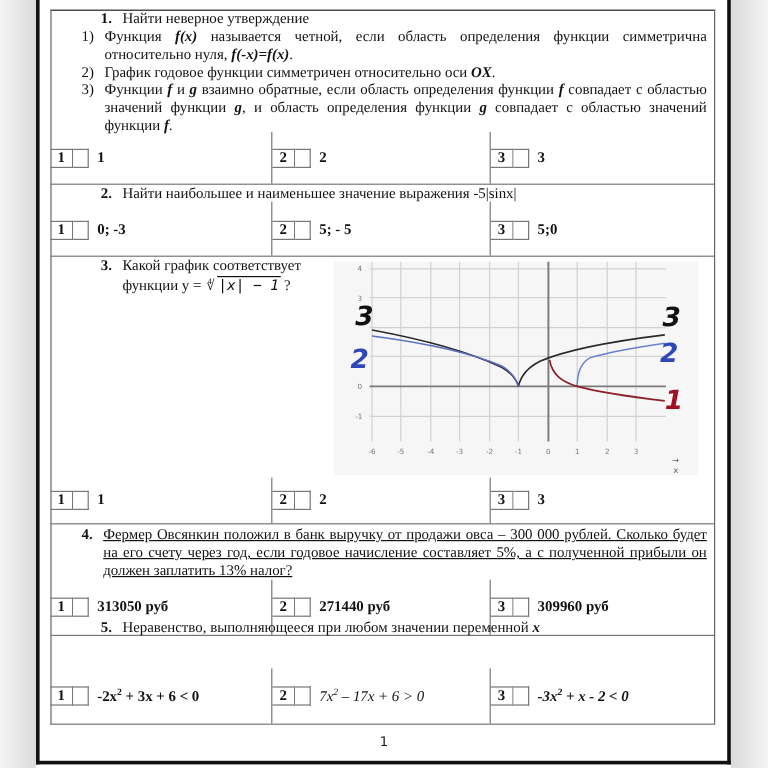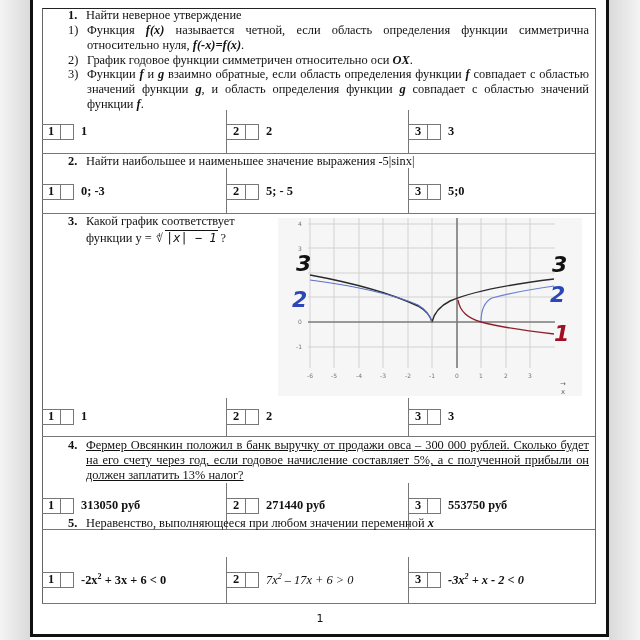--- a/index.html
+++ b/index.html
@@ -16,21 +16,21 @@
     border:3px solid #111; border-top:none; background:#fff;
   }
   .table-frame {
     position:absolute; left:42px; top:8px; width:552px; height:595px;
     border-left:1px solid #666; border-right:1px solid #666;
     border-top:1px solid #222;
   }
   .hline { position:absolute; left:42px; width:553px; height:1px; background:#777; }
   .vline { position:absolute; width:1px; background:#777; }
 
-  .q { position:absolute; font-size:12.4px; line-height:15.2px; }
+  .q { position:absolute; font-size:12.4px; line-height:15.2px;margin-left:16px; }
   .q .num { font-weight:bold; display:inline-block; width:18px; }
   .item { position:absolute; font-size:12.4px; line-height:15.2px; text-align:justify; }
   .item .lbl { position:absolute; left:-19px; }
   .it { font-style:italic;font-weight:bold; }
 
   .ans { position:absolute; height:17px; display:flex; align-items:center; }
   .ans .box-num {
     width:19px; height:16px; border-top:1px solid #777; border-bottom:1px solid #777; border-right:1px solid #777;
     font-weight:bold; font-size:12.4px; display:flex; align-items:center; justify-content:center; box-sizing:border-box;
   }
@@ -221,21 +221,21 @@
   <span class="val">313050 руб</span>
 </div>
 <div class="ans" style="left:227px; top:497px">
   <div class="box-num">2</div>
   <div class="box-empty"></div>
   <span class="val">271440 руб</span>
 </div>
 <div class="ans" style="left:409px; top:497px">
   <div class="box-num">3</div>
   <div class="box-empty"></div>
-  <span class="val">553750 руб</span>
+  <span class="val">309960 руб</span>
 </div>
 
 <div class="q" style="left:68px; top:516px">
   <span class="num">5.</span><span>Неравенство, выполняющееся при любом значении переменной </span><span class="it">x</span>
 </div>
 <div class="ans" style="left:42px; top:571px">
   <div class="box-num">1</div>
   <div class="box-empty"></div>
   <span class="val"><span>-2x</span><sup>2</sup><span> + 3x + 6 &lt; 0</span></span>
 </div>

